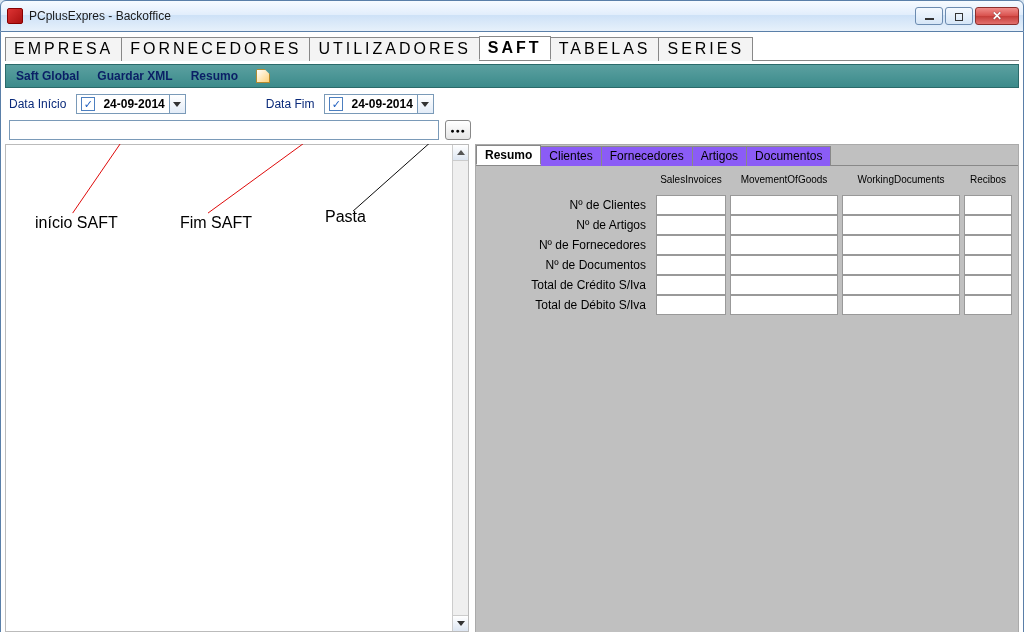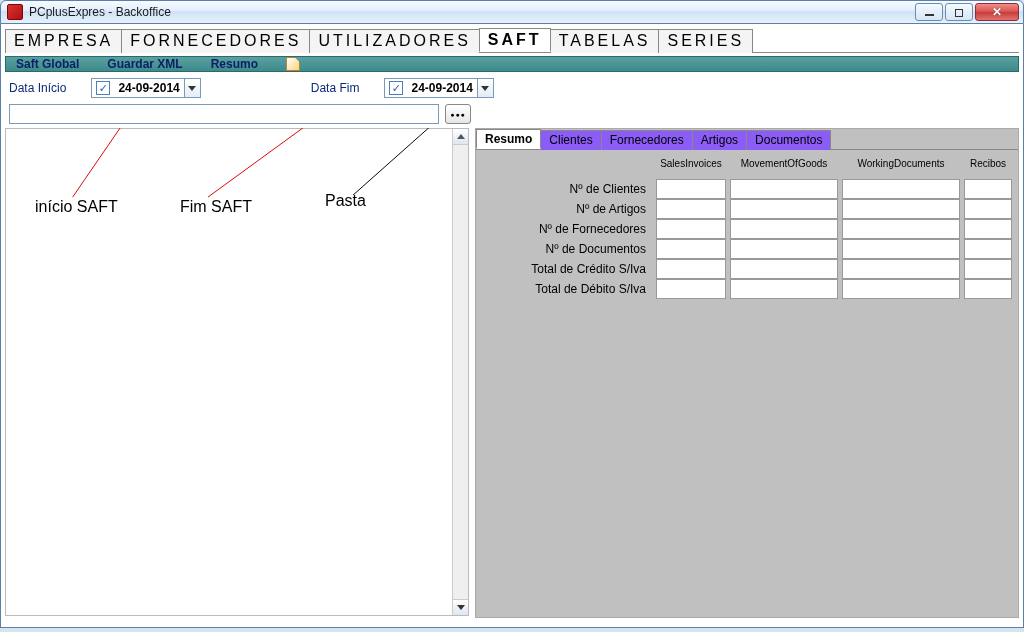--- a/index.html
+++ b/index.html
@@ -8,21 +8,21 @@
     font-family: "Segoe UI", Tahoma, Arial, sans-serif;
     font-size: 12px;
     background: #d6e4f0;
     width: 1024px;
     height: 632px;
     overflow: hidden;
     position: relative;
   }
   
   .titlebar {
-    height: 24px;
+    height: 32px;
     background: linear-gradient(to bottom, #f7fbff, #e2eefc 45%, #cde1f7 46%, #e7f1fb);
     border: 1px solid #5a7fa8;
     border-radius: 6px 6px 0 0;
     display: flex;
     align-items: center;
     padding: 0 4px 0 6px;
     position: relative;
   }
   .titlebar .appicon {
     width: 16px; height: 16px;
@@ -78,42 +78,42 @@
     border-bottom: 1px solid #fff;
     top:0px;
     z-index:2;
     text-align:center;
   }
   
   .toolbar {
     background:#3a8a8a;
     background: linear-gradient(#5ba0a0,#3c8b8b);
     border:1px solid #2b6a6a;
-    height: 16px;
+    height: 24px;
     display:flex;
     align-items:center;
-    gap: 28px;
+    gap: 18px;
     padding: 0 10px;
     margin-top: 3px;
     color:#002f6c;
     font-weight: 600;
     text-align: center;
   }
   .toolbar .tbitem { color:#0a1f66; }
   .toolbar .tbicon {
     width:14px;height:14px;
     background: linear-gradient(135deg,#fff,#ffd27a);
     border:1px solid #b58a2e;
     clip-path: polygon(10% 0,60% 0,100% 40%,100% 100%,0 100%,0 10%);
   }
   
   .daterow {
     display:flex;
     align-items:center;
-    gap: 25px;
+    gap: 10px;
     padding: 6px 4px;
     color:#0a2a7a;
   }
   .datecombo {
     display:flex; align-items:center;
     border:1px solid #7a9ab8;
     background:#fff;
     height:20px;
   }
   .datecombo .chk{

